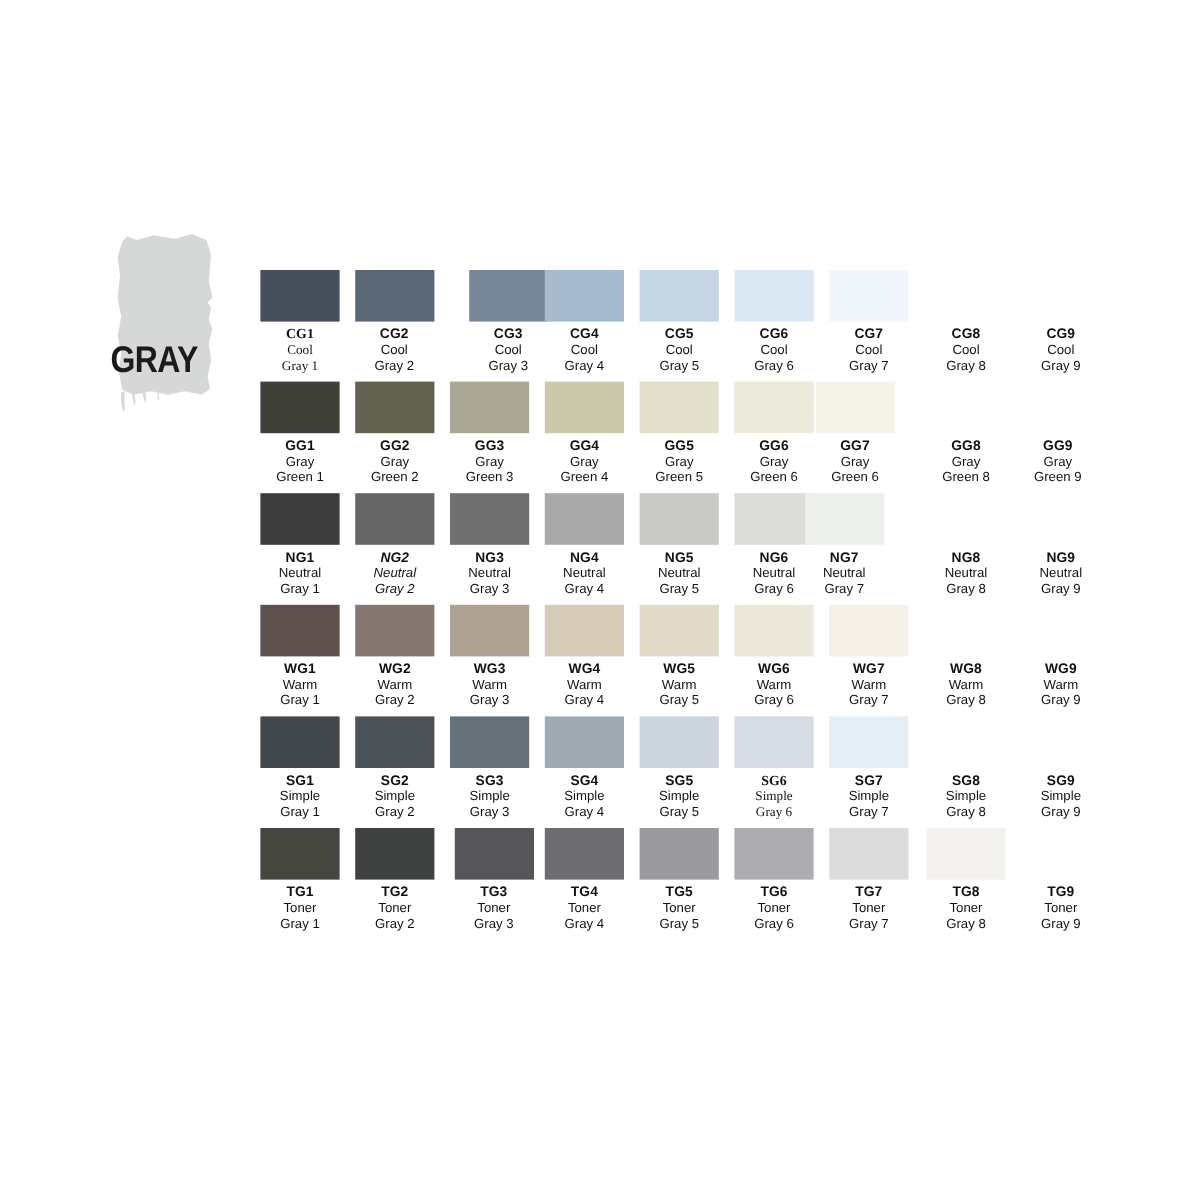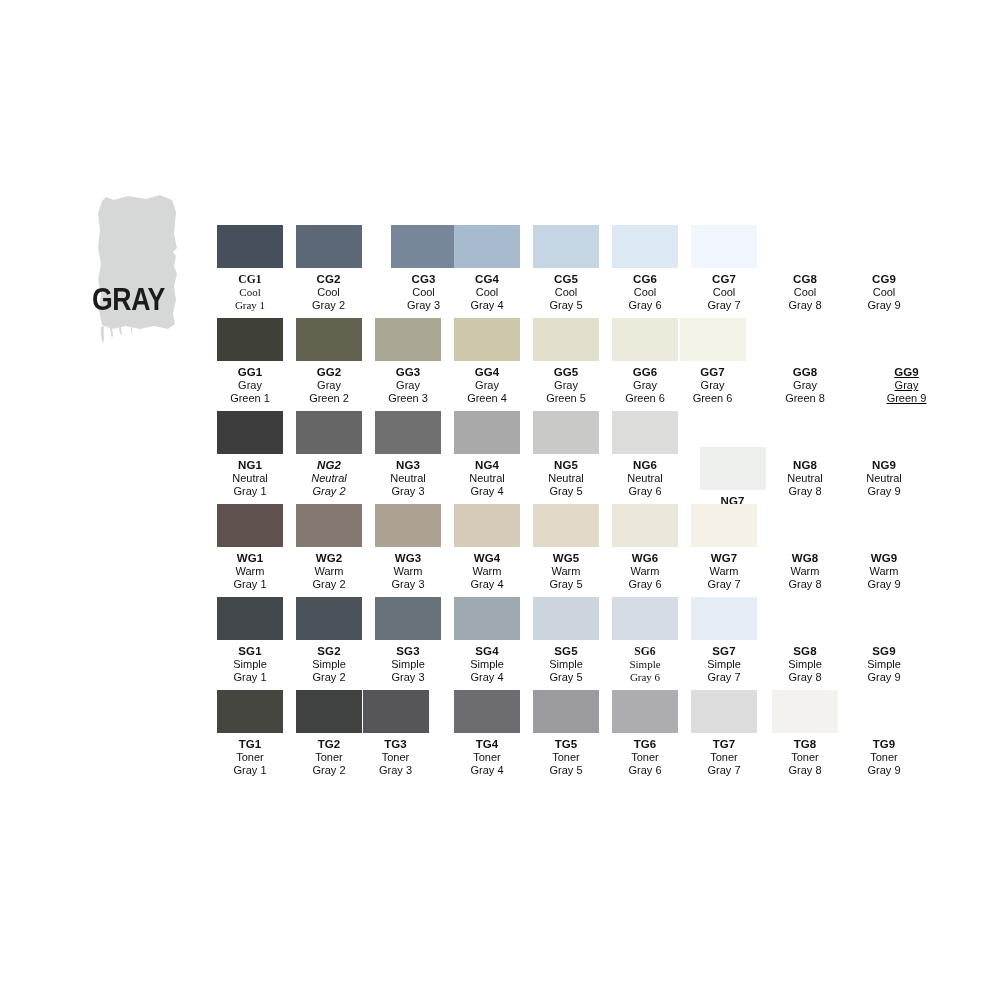--- a/index.html
+++ b/index.html
@@ -248,21 +248,21 @@
           </div>
         </div>
         <div class="swatch-cell" style="left: 554.5px;">
           <div class="swatch-chip is-blank" style="background: rgb(255, 255, 255);"></div>
           <div class="swatch-labels">
             <div class="swatch-code">GG8</div>
             <div class="swatch-name-line">Gray</div>
             <div class="swatch-name-line">Green 8</div>
           </div>
         </div>
-        <div class="swatch-cell" style="left: 656px; text-decoration: underline;">
+        <div class="swatch-cell" style="left: 631px;">
           <div class="swatch-chip is-blank" style="background: rgb(255, 255, 255);"></div>
           <div class="swatch-labels">
             <div class="swatch-code">GG9</div>
             <div class="swatch-name-line">Gray</div>
             <div class="swatch-name-line">Green 9</div>
           </div>
         </div>
       </div>
       <div class="swatch-row">
         <div class="swatch-cell" style="left: -0.5px;">
@@ -306,21 +306,21 @@
           </div>
         </div>
         <div class="swatch-cell" style="left: 394.5px;">
           <div class="swatch-chip" style="background: rgb(220, 220, 218);"></div>
           <div class="swatch-labels">
             <div class="swatch-code">NG6</div>
             <div class="swatch-name-line">Neutral</div>
             <div class="swatch-name-line">Gray 6</div>
           </div>
         </div>
-        <div class="swatch-cell" style="left: 482px; margin-top: 36px;">
+        <div class="swatch-cell" style="left: 453px;">
           <div class="swatch-chip" style="background: rgb(238, 240, 238);"></div>
           <div class="swatch-labels">
             <div class="swatch-code">NG7</div>
             <div class="swatch-name-line">Neutral</div>
             <div class="swatch-name-line">Gray 7</div>
           </div>
         </div>
         <div class="swatch-cell" style="left: 554.5px;">
           <div class="swatch-chip is-blank" style="background: rgb(255, 255, 255);"></div>
           <div class="swatch-labels">
@@ -496,21 +496,21 @@
           </div>
         </div>
         <div class="swatch-cell" style="left: 78.5px;">
           <div class="swatch-chip" style="background: rgb(63, 66, 65);"></div>
           <div class="swatch-labels">
             <div class="swatch-code">TG2</div>
             <div class="swatch-name-line">Toner</div>
             <div class="swatch-name-line">Gray 2</div>
           </div>
         </div>
-        <div class="swatch-cell" style="left: 145px;">
+        <div class="swatch-cell" style="left: 161px;">
           <div class="swatch-chip" style="background: rgb(86, 85, 90);"></div>
           <div class="swatch-labels">
             <div class="swatch-code">TG3</div>
             <div class="swatch-name-line">Toner</div>
             <div class="swatch-name-line">Gray 3</div>
           </div>
         </div>
         <div class="swatch-cell" style="left: 236.5px;">
           <div class="swatch-chip" style="background: rgb(109, 108, 113);"></div>
           <div class="swatch-labels">

